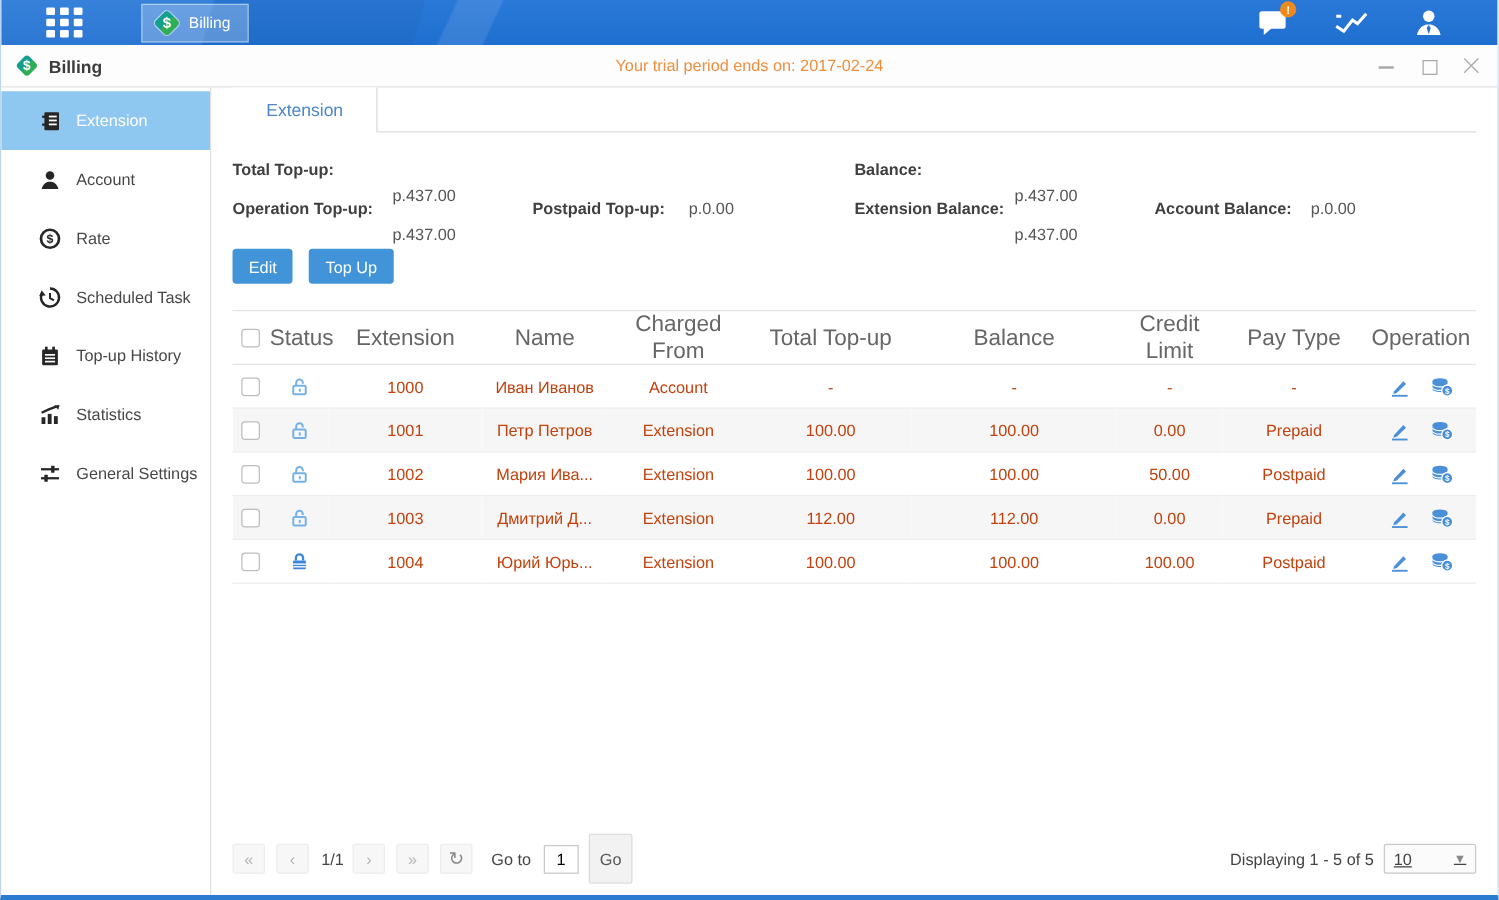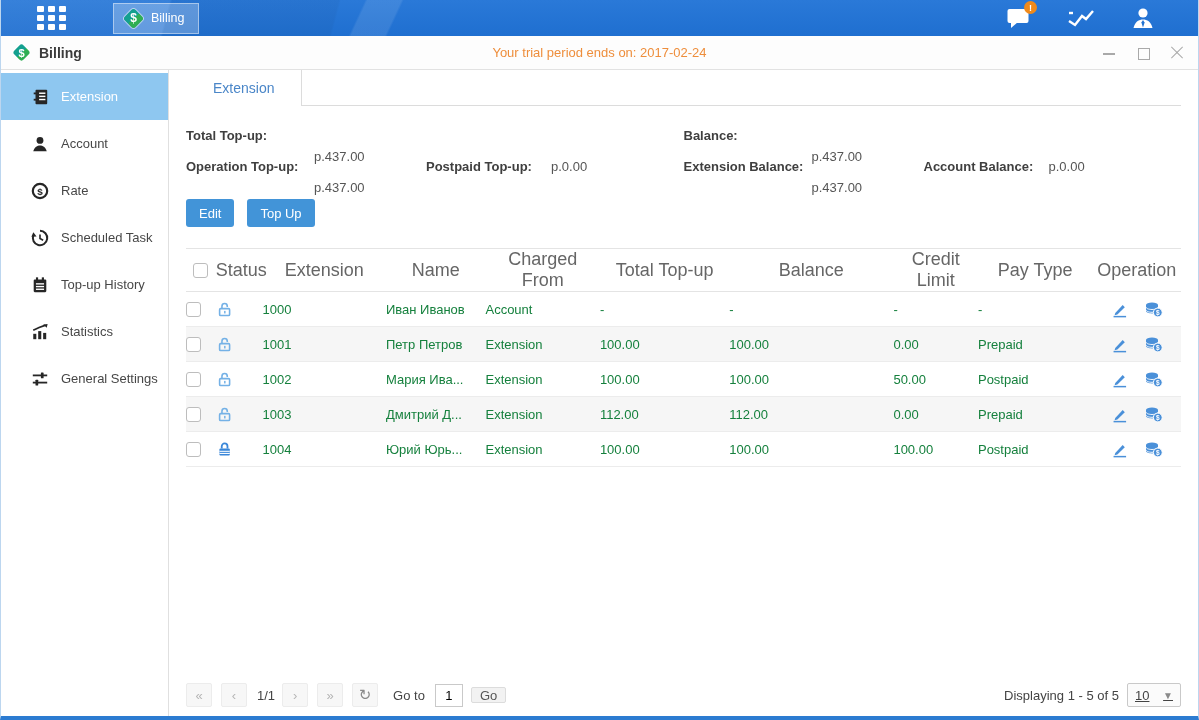--- a/index.html
+++ b/index.html
@@ -66,38 +66,38 @@
 
   
   .actions { margin-top:17px; display:flex; gap:13px; }
   .btn-blue { background:#4294d8; color:#fff; border:none; border-radius:3px; height:28px; padding:0 13px;
       font-size:13px; font-family:inherit; cursor:pointer; }
 
   
   table { width:100%; border-collapse:collapse; margin-top:21px; table-layout:fixed; }
   thead th { height:31px; border-top:1px solid #e4e4e4; border-bottom:1px solid #e4e4e4;
       font-weight:normal; font-size:18px; color:#666; text-align:center; }
-  tbody td { height:35px; font-size:13px; color:#15803d; text-align:left; border-bottom:1px solid #ececec; white-space:nowrap; overflow:hidden; }
+  tbody td { height:35px; font-size:13px; color:#c2410c; text-align:center; border-bottom:1px solid #ececec; white-space:nowrap; overflow:hidden; }
   tbody tr.alt { background:#f6f6f6; }
   .checkbox { display:inline-block; width:15px; height:15px; border:1px solid #bdbdbd; border-radius:3px; background:#fff; cursor:pointer; vertical-align:middle; }
   .lock svg { vertical-align:middle; }
   .op-icons { display:flex; align-items:center; justify-content:center; gap:16px; }
   .op-icons span { cursor:pointer; display:inline-flex; }
 
   
   .pagination { position:absolute; left:17px; right:17px; bottom:9px; display:flex; align-items:center; font-size:13px; color:#444; }
   .pg-btn { width:26px; height:24px; margin-right:9px; background:#f7f7f7; border:1px solid #ececec; border-radius:2px;
       display:flex; align-items:center; justify-content:center; color:#b5b5b5; font-size:13px; cursor:pointer; }
   .pg-indicator { margin:0 7px 0 1px; color:#444; }
   .pg-refresh { color:#8a8a8a; font-size:15px; }
   .goto-label { margin:0 10px 0 6px; }
   .goto-input { width:28px; height:23px; border:1px solid #c9c9c9; text-align:center; font-size:13px; font-family:inherit; margin-right:8px; }
-  .go-btn { height:16px; padding:0 8px; background:#f2f2f2; border:1px solid #dcdcdc; border-radius:2px; font-size:13px; font-family:inherit; color:#555; cursor:pointer; }
+  .go-btn { height:40px; padding:0 8px; background:#f2f2f2; border:1px solid #dcdcdc; border-radius:2px; font-size:13px; font-family:inherit; color:#555; cursor:pointer; }
   .pg-right { margin-left:auto; display:flex; align-items:center; gap:8px;justify-content:flex-end; }
-  .page-size { width:54px; height:24px; border:1px solid #c9c9c9; background:#fbfbfb; border-radius:2px;
+  .page-size { width:74px; height:24px; border:1px solid #c9c9c9; background:#fbfbfb; border-radius:2px;
       display:flex; align-items:center; justify-content:space-between; padding:0 7px; cursor:pointer; color:#444;text-decoration:underline; }
   .page-size .caret { color:#8a8a8a; font-size:10px; }
 </style>
 </head>
 <body>
 
 <div class="window">
 
   <div class="topbar">
     <div class="apps-grid">

